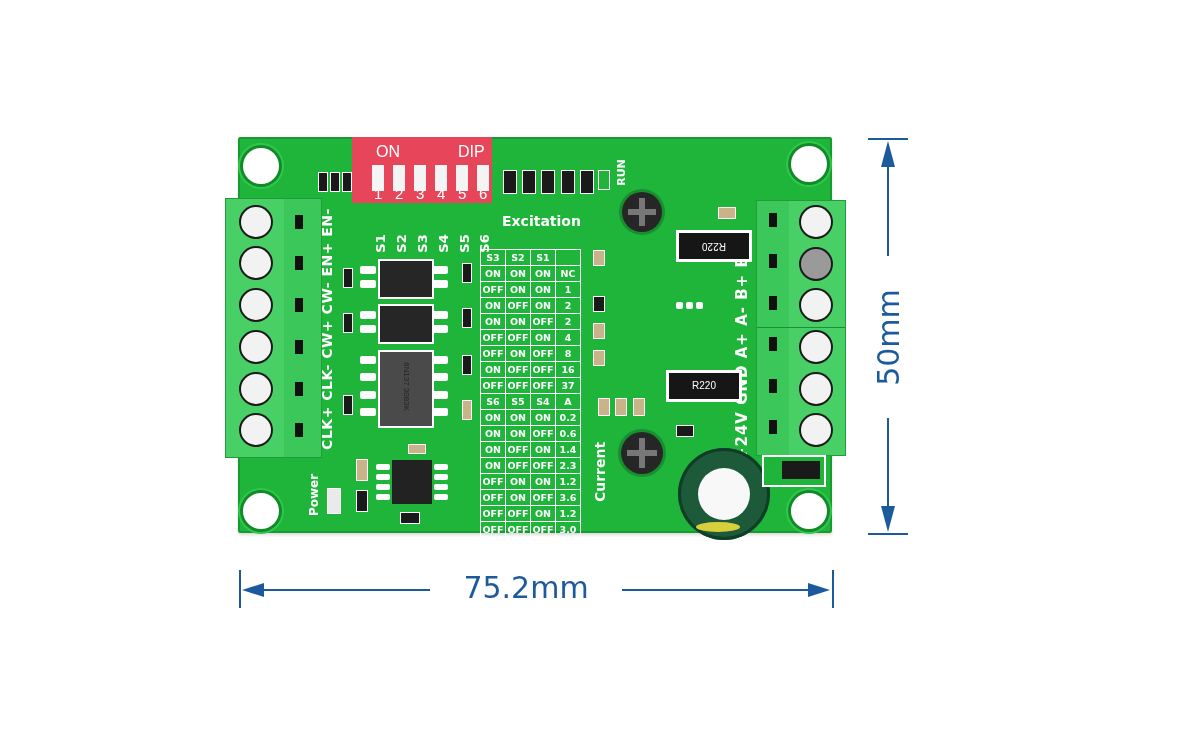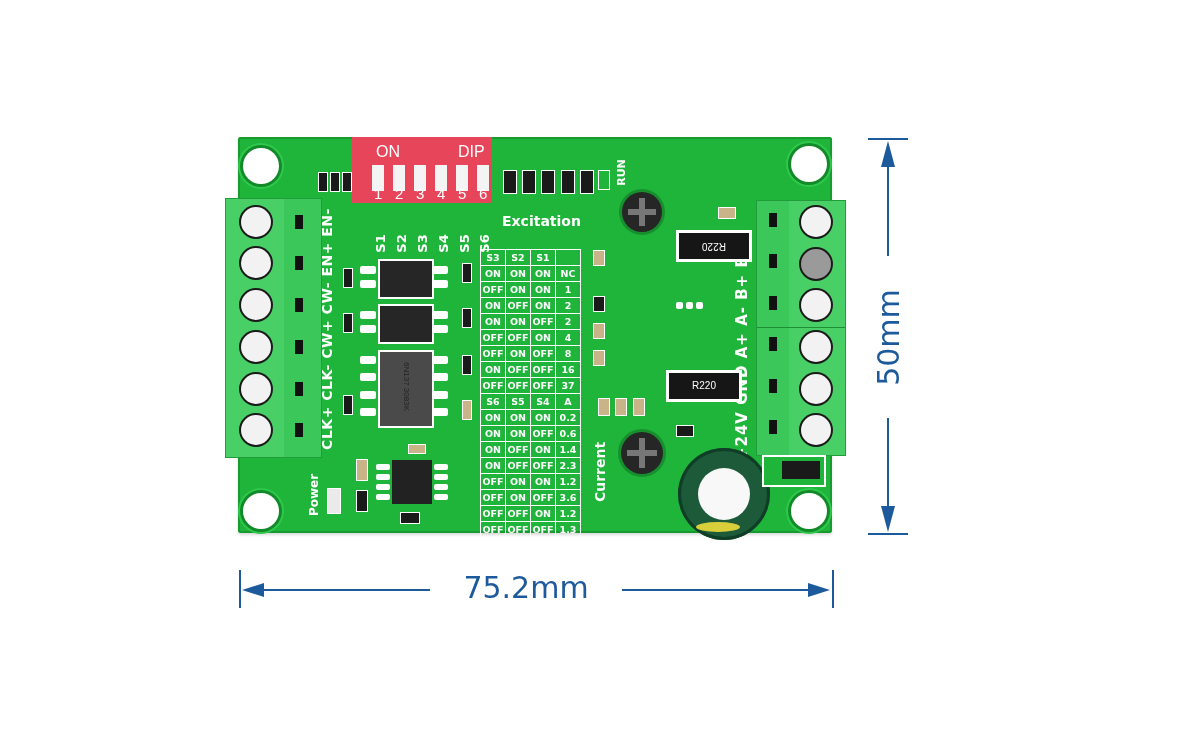--- a/index.html
+++ b/index.html
@@ -263,21 +263,21 @@
   <tr>
     <td>OFF</td>
         <td>OFF</td>
         <td>ON</td>
         <td>1.2</td>
   </tr>
   <tr>
     <td>OFF</td>
         <td>OFF</td>
         <td>OFF</td>
-        <td>1.3</td>
+        <td>3.0</td>
   </tr>
 </tbody>
   </table>
 <div class="abs silk" style="left:570px;top:464px;font-size:14px;transform:rotate(-90deg);">Current</div>
 
 <div class="abs smd" style="left:593px;top:250px;width:10px;height:14px;background:#c9b48a;"></div>
 <div class="abs smd" style="left:593px;top:296px;width:10px;height:14px;"></div>
 <div class="abs smd" style="left:593px;top:323px;width:10px;height:14px;background:#c9b48a;"></div>
 <div class="abs smd" style="left:593px;top:350px;width:10px;height:14px;background:#c9b48a;"></div>
 <div class="abs smd" style="left:598px;top:398px;width:10px;height:16px;background:#c9b48a;"></div>

